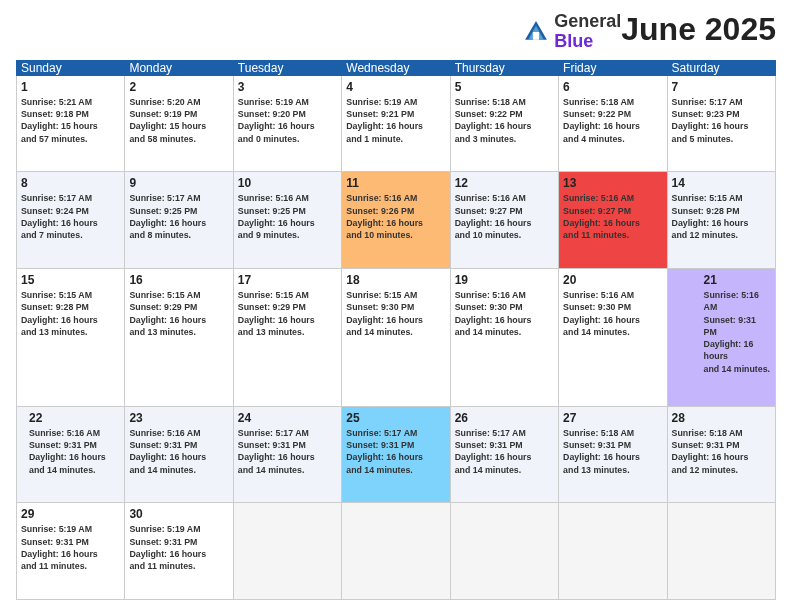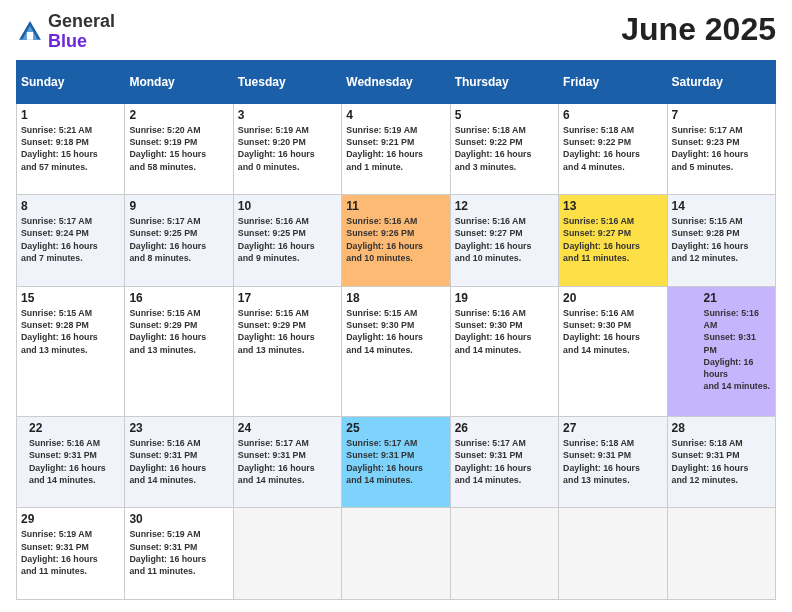--- a/index.html
+++ b/index.html
@@ -12,21 +12,21 @@
     }
     .page {
       width: 792px;
       height: 612px;
       padding: 12px 16px;
       display: flex;
       flex-direction: column;
     }
     .header {
       display: flex;
-      justify-content: space-between;
+      justify-content: flex-end;
       align-items: flex-start;
       margin-bottom: 8px;
     }
     .logo {
       display: flex;
       align-items: center;
       gap: 4px;
     }
     .logo-text {
       font-size: 18px;
@@ -57,22 +57,22 @@
       flex: 1;
       border: 1px solid #ccc;
       border-collapse: collapse;
       width: 100%;
       table-layout: fixed;
     }
     .calendar th {
       background: #1a5fa8;
       color: #fff;
       font-size: 12px;
-      font-weight: bold;
-      padding: 14px 4px;
+      font-weight: normal;
+      padding: 0 4px;
       text-align: left;
       border: 1px solid #1a5fa8;
     }
     .calendar td {
       vertical-align: top;
       padding: 4px 4px;
       border: 1px solid #ccc;
       font-size: 9.5px;
       color: #333;
       background: #fff;
@@ -222,21 +222,21 @@
 Daylight: 16 hours
 and 10 minutes.</div>
           </td>
           <td style="background: rgb(240, 244, 250);">
             <span class="day-num">12</span>
             <div class="day-info" style="white-space: pre-line;">Sunrise: 5:16 AM
 Sunset: 9:27 PM
 Daylight: 16 hours
 and 10 minutes.</div>
           </td>
-          <td style="background: #fde047;">
+          <td style="background: #ef4444;">
             <span class="day-num">13</span>
             <div class="day-info" style="white-space: pre-line;">Sunrise: 5:16 AM
 Sunset: 9:27 PM
 Daylight: 16 hours
 and 11 minutes.</div>
           </td>
           <td style="background: rgb(240, 244, 250);">
             <span class="day-num">14</span>
             <div class="day-info" style="white-space: pre-line;">Sunrise: 5:15 AM
 Sunset: 9:28 PM

